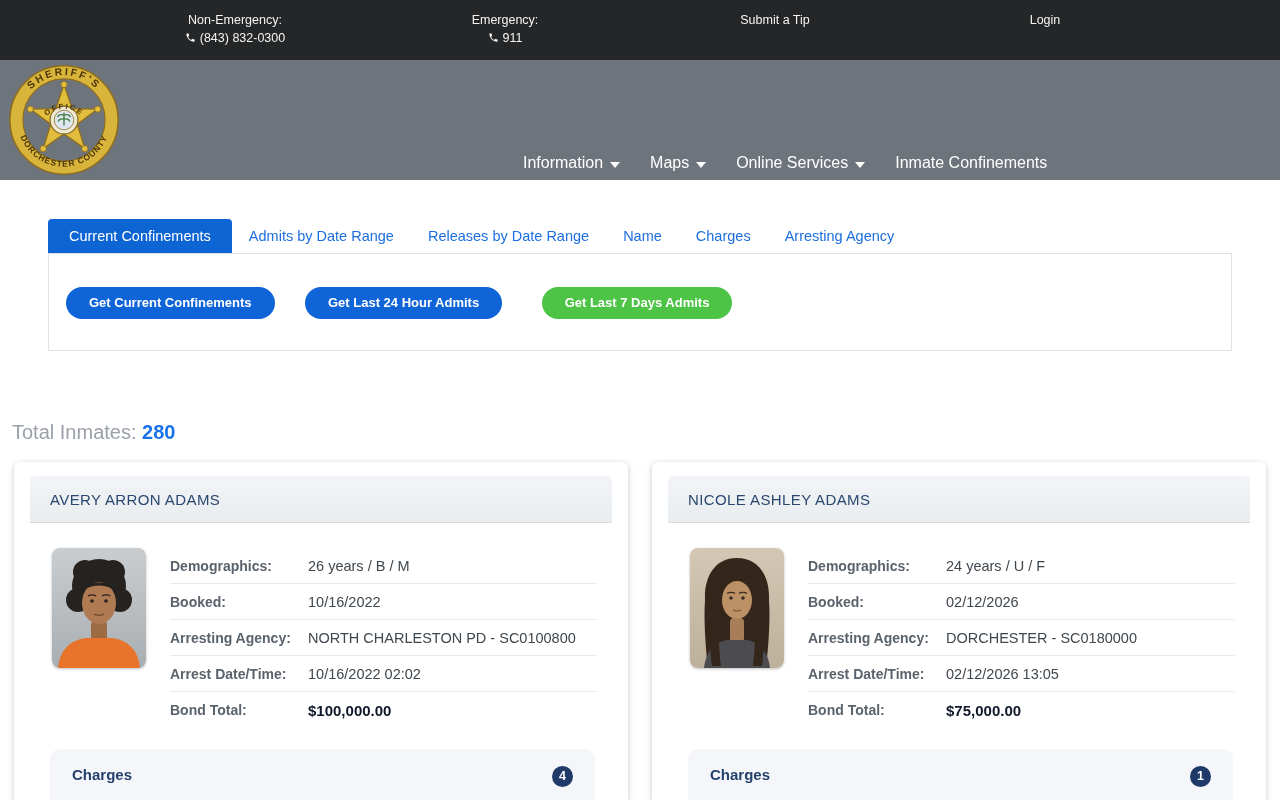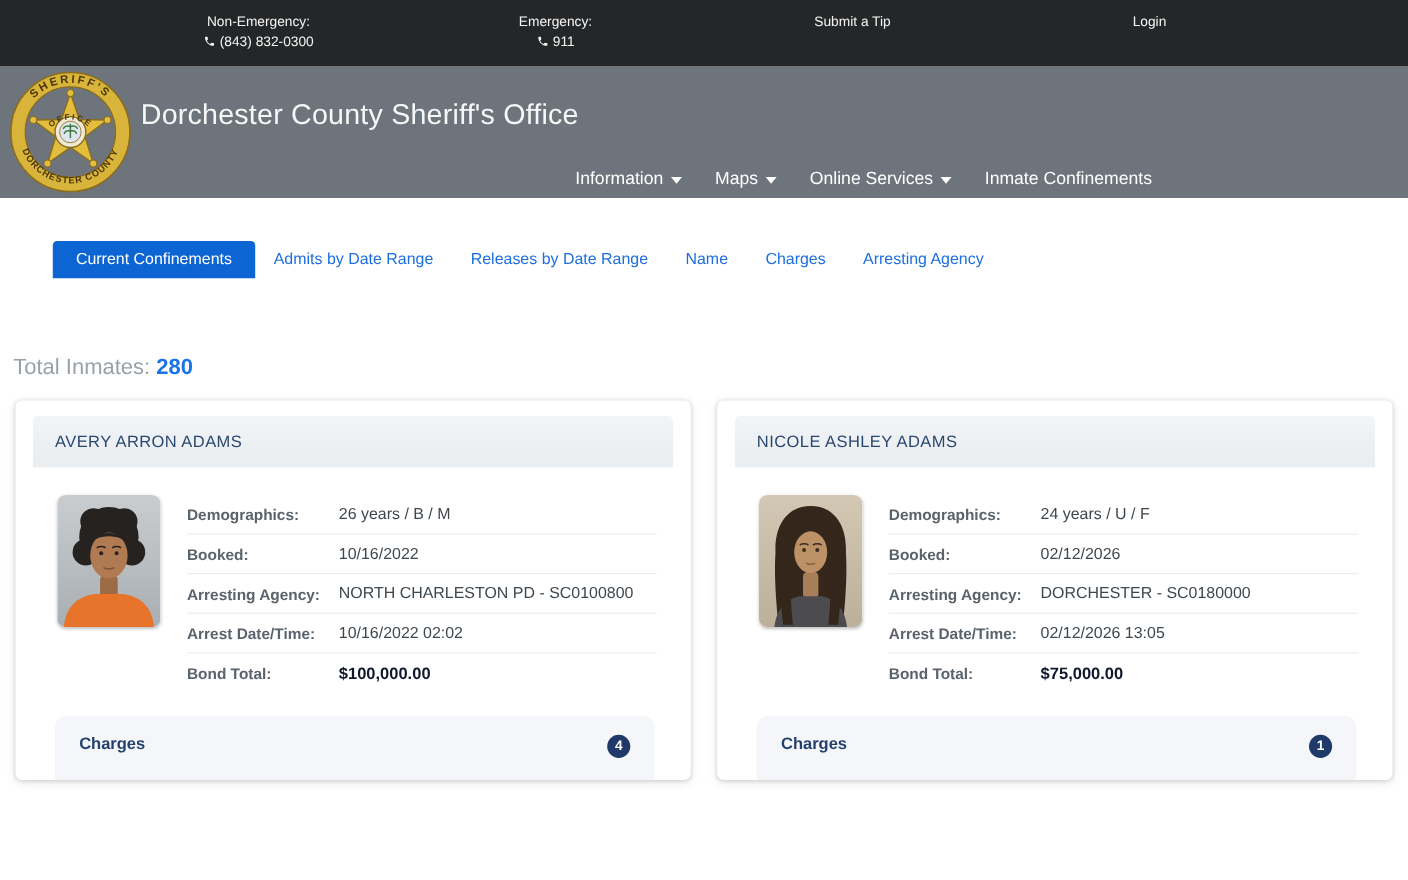--- a/index.html
+++ b/index.html
@@ -114,38 +114,42 @@
       <textPath href="#arcTop" startOffset="50%" text-anchor="middle">SHERIFF'S</textPath>
     </text>
     <text font-size="8" font-weight="bold" fill="#4a3508" letter-spacing="2" font-family="Liberation Sans, sans-serif">
       <textPath href="#arcMid" startOffset="50%" text-anchor="middle">OFFICE</textPath>
     </text>
     <text font-size="9" font-weight="bold" fill="#4a3508" letter-spacing="1" font-family="Liberation Sans, sans-serif">
       <textPath href="#arcBot" startOffset="50%" text-anchor="middle">DORCHESTER COUNTY</textPath>
     </text>
   </svg>
   <div class="title-block">
-    <div class="site-title">Dorchester County Sheriff's Office</div>
   </div>
   <div class="mainnav">
     <span class="nav-item"><span>Information</span><span class="caret"></span></span>
     <span class="nav-item"><span>Maps</span><span class="caret"></span></span>
     <span class="nav-item"><span>Online Services</span><span class="caret"></span></span>
     <span class="nav-item"><span>Inmate Confinements</span></span>
   </div>
 </div>
 
 <div class="tabs-wrap">
   <div class="tab-row">
     <span class="tab-active">Current Confinements</span>
     <span class="tab-link">Admits by Date Range</span>
     <span class="tab-link">Releases by Date Range</span>
     <span class="tab-link">Name</span>
     <span class="tab-link">Charges</span>
     <span class="tab-link">Arresting Agency</span>
+  </div>
+  <div class="panel">
+    <button class="btn btn-blue">Get Current Confinements</button>
+    <button class="btn btn-blue">Get Last 24 Hour Admits</button>
+    <button class="btn btn-green last">Get Last 7 Days Admits</button>
   </div>
 </div>
 
 <div class="total-line">
   <span>Total Inmates:</span>
   <span class="total-value">280</span>
 </div>
 
 <div class="cards">
 

